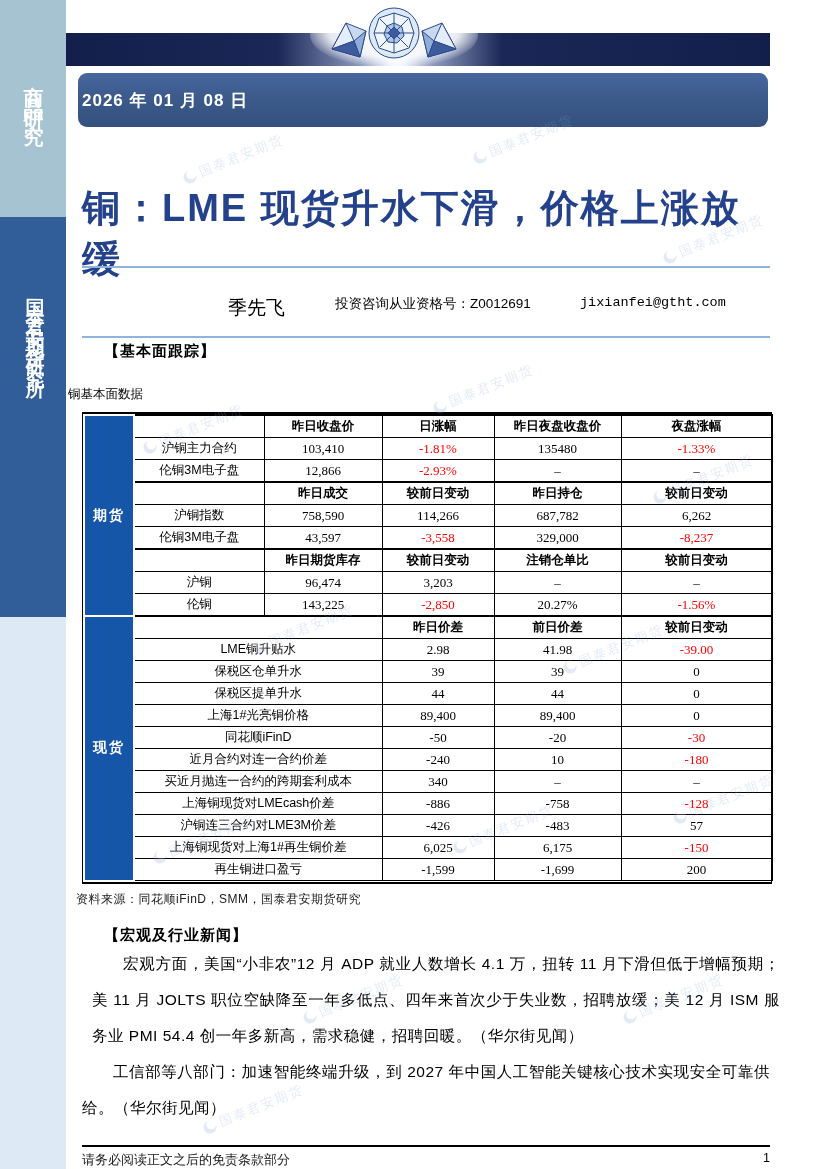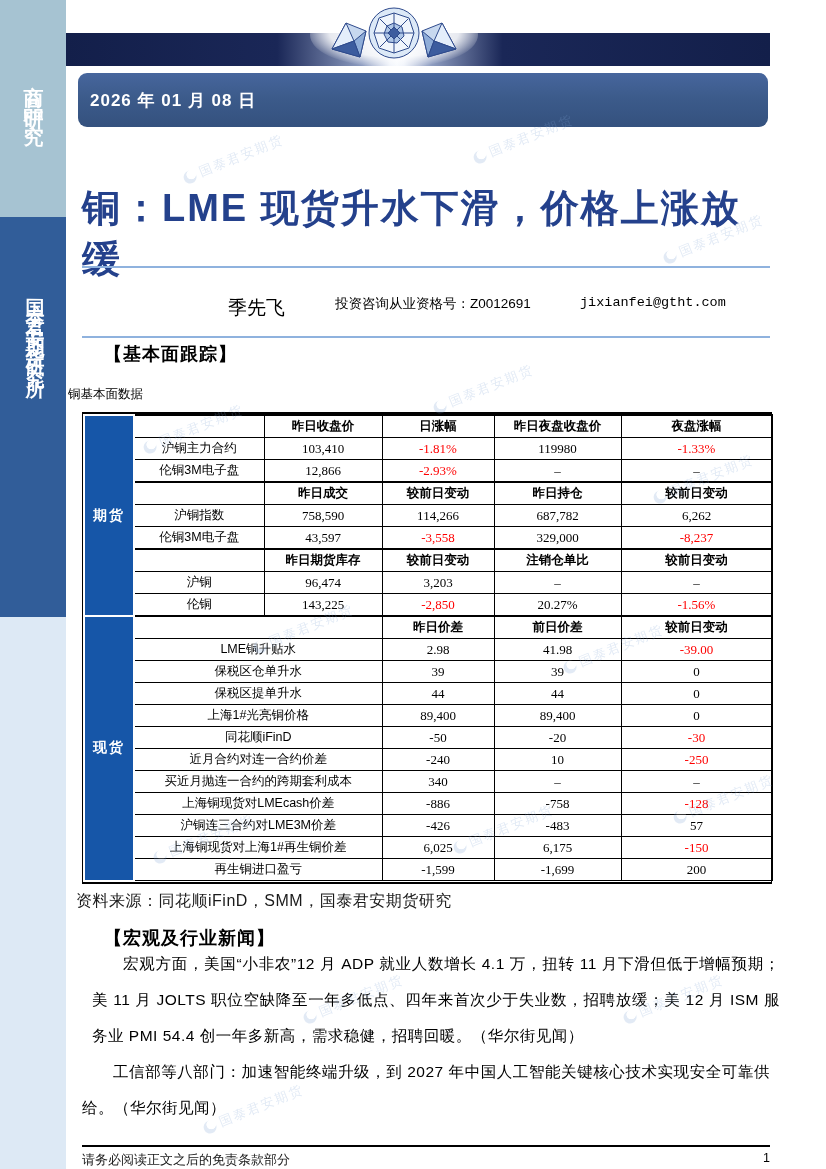--- a/index.html
+++ b/index.html
@@ -34,50 +34,50 @@
     left:66px;top:33px;width:704px;height:33px;
     background:linear-gradient(90deg,#131f4a 0%,var(--band-navy) 30%,#8d9cc0 42%,#eef2fa 46%,#f6f9fd 47%,#eef2fa 48%,#8d9cc0 52%,var(--band-navy) 62%,#131f4a 100%);
   }
   .diamonds{left:308px;top:1px;width:172px;height:68px;}
   
   .datebar{
     left:78px;top:73px;width:690px;height:54px;border-radius:9px;
     background:linear-gradient(180deg,#47669d 0%,var(--datebar) 45%,#34517e 100%);
     display:flex;align-items:center;
   }
-  .datebar span{color:#fff;font-weight:bold;font-size:17px;margin-left:12px;letter-spacing:1px;}
+  .datebar span{color:#fff;font-weight:bold;font-size:17px;margin-left:4px;letter-spacing:1px;}
   
   .title{left:82px;top:183px;width:688px;text-align:left;font-size:38px;font-weight:bold;
          color:var(--title-blue);letter-spacing:2px;}
   .rule{height:2px;background:var(--rule-blue);}
   .rule1{left:82px;top:266px;width:688px;}
   .rule2{left:82px;top:336px;width:688px;}
   .author-name{left:228px;top:295px;font-size:19px;}
   .author-qual{left:335px;top:295px;font-size:13.5px;}
   .author-mail{left:580px;top:295px;font-size:13.5px;font-family:"Liberation Mono","DejaVu Sans Mono",monospace;}
   
-  .sec-head{font-size:18px;font-weight:bold;letter-spacing:1px;}
+  .sec-head{font-size:15px;font-weight:bold;letter-spacing:1px;}
   .h-fund{left:104px;top:342px;}
   .h-news{left:104px;top:926px;}
   .tbl-caption{left:68px;top:386px;font-size:12.5px;}
   
   .tbl-wrap{left:82px;top:412px;width:688px;border:1px solid #000;
             border-top:2.5px solid #000;border-bottom:2.5px solid #000;background:#fff;}
   table.fund{border-collapse:collapse;table-layout:fixed;width:100%;}
   table.fund td{border:1px solid #000;height:21px;padding:0 2px;text-align:center;
                 vertical-align:middle;font-size:12.5px;overflow:hidden;white-space:nowrap;}
   table.fund td.vcell{font-family:"Liberation Serif","DejaVu Serif",serif;font-size:13px;}
   table.fund td.hcell{font-weight:bold;}
   table.fund td.red{color:var(--red);}
   table.fund td.group{background:var(--group-blue);color:#fff;font-weight:bold;font-size:14px;
                       border:2.5px solid #fff;letter-spacing:2px;}
   table.fund tr.sep td{border-top:2.5px solid #000;}
   table.fund tr.sep td.group{border-top:2.5px solid #fff;}
   
-  .source{left:76px;top:891px;font-size:16px;letter-spacing:.5px;color:#1a1a1a;}
+  .source{left:76px;top:891px;font-size:12px;letter-spacing:.5px;color:#1a1a1a;}
   .para{left:82px;width:688px;font-size:15.5px;line-height:36px;text-align:justify;
         text-indent:2em;letter-spacing:.5px;}
   .para1{top:946px;margin-left:10px;}
   .para2{top:1054px;}
   
   .frule{left:82px;top:1145px;width:688px;height:1.5px;background:#000;}
   .footer-note{left:82px;top:1151px;font-size:13px;color:#1a1a1a;}
   .page-num{left:82px;top:1151px;width:688px;text-align:right;font-size:12.5px;}
   
   .wm{position:absolute;display:flex;align-items:center;gap:4px;opacity:.22;
@@ -162,21 +162,21 @@
           <td class="hcell"></td>
           <td class="hcell">昨日收盘价</td>
           <td class="hcell">日涨幅</td>
           <td class="hcell">昨日夜盘收盘价</td>
           <td class="hcell">夜盘涨幅</td>
         </tr>
         <tr>
           <td class="label">沪铜主力合约</td>
           <td class="vcell">103,410</td>
           <td class="vcell red">-1.81%</td>
-          <td class="vcell">119980</td>
+          <td class="vcell">135480</td>
           <td class="vcell red">-1.33%</td>
         </tr>
         <tr>
           <td class="label">伦铜3M电子盘</td>
           <td class="vcell">12,866</td>
           <td class="vcell red">-2.93%</td>
           <td class="vcell">–</td>
           <td class="vcell">–</td>
         </tr>
         <tr class="sep">
@@ -255,21 +255,21 @@
         <tr>
           <td class="label" colspan="2">同花顺iFinD</td>
           <td class="vcell">-50</td>
           <td class="vcell">-20</td>
           <td class="vcell red">-30</td>
         </tr>
         <tr>
           <td class="label" colspan="2">近月合约对连一合约价差</td>
           <td class="vcell">-240</td>
           <td class="vcell">10</td>
-          <td class="vcell red">-250</td>
+          <td class="vcell red">-180</td>
         </tr>
         <tr>
           <td class="label" colspan="2">买近月抛连一合约的跨期套利成本</td>
           <td class="vcell">340</td>
           <td class="vcell">–</td>
           <td class="vcell">–</td>
         </tr>
         <tr>
           <td class="label" colspan="2">上海铜现货对LMEcash价差</td>
           <td class="vcell">-886</td>

